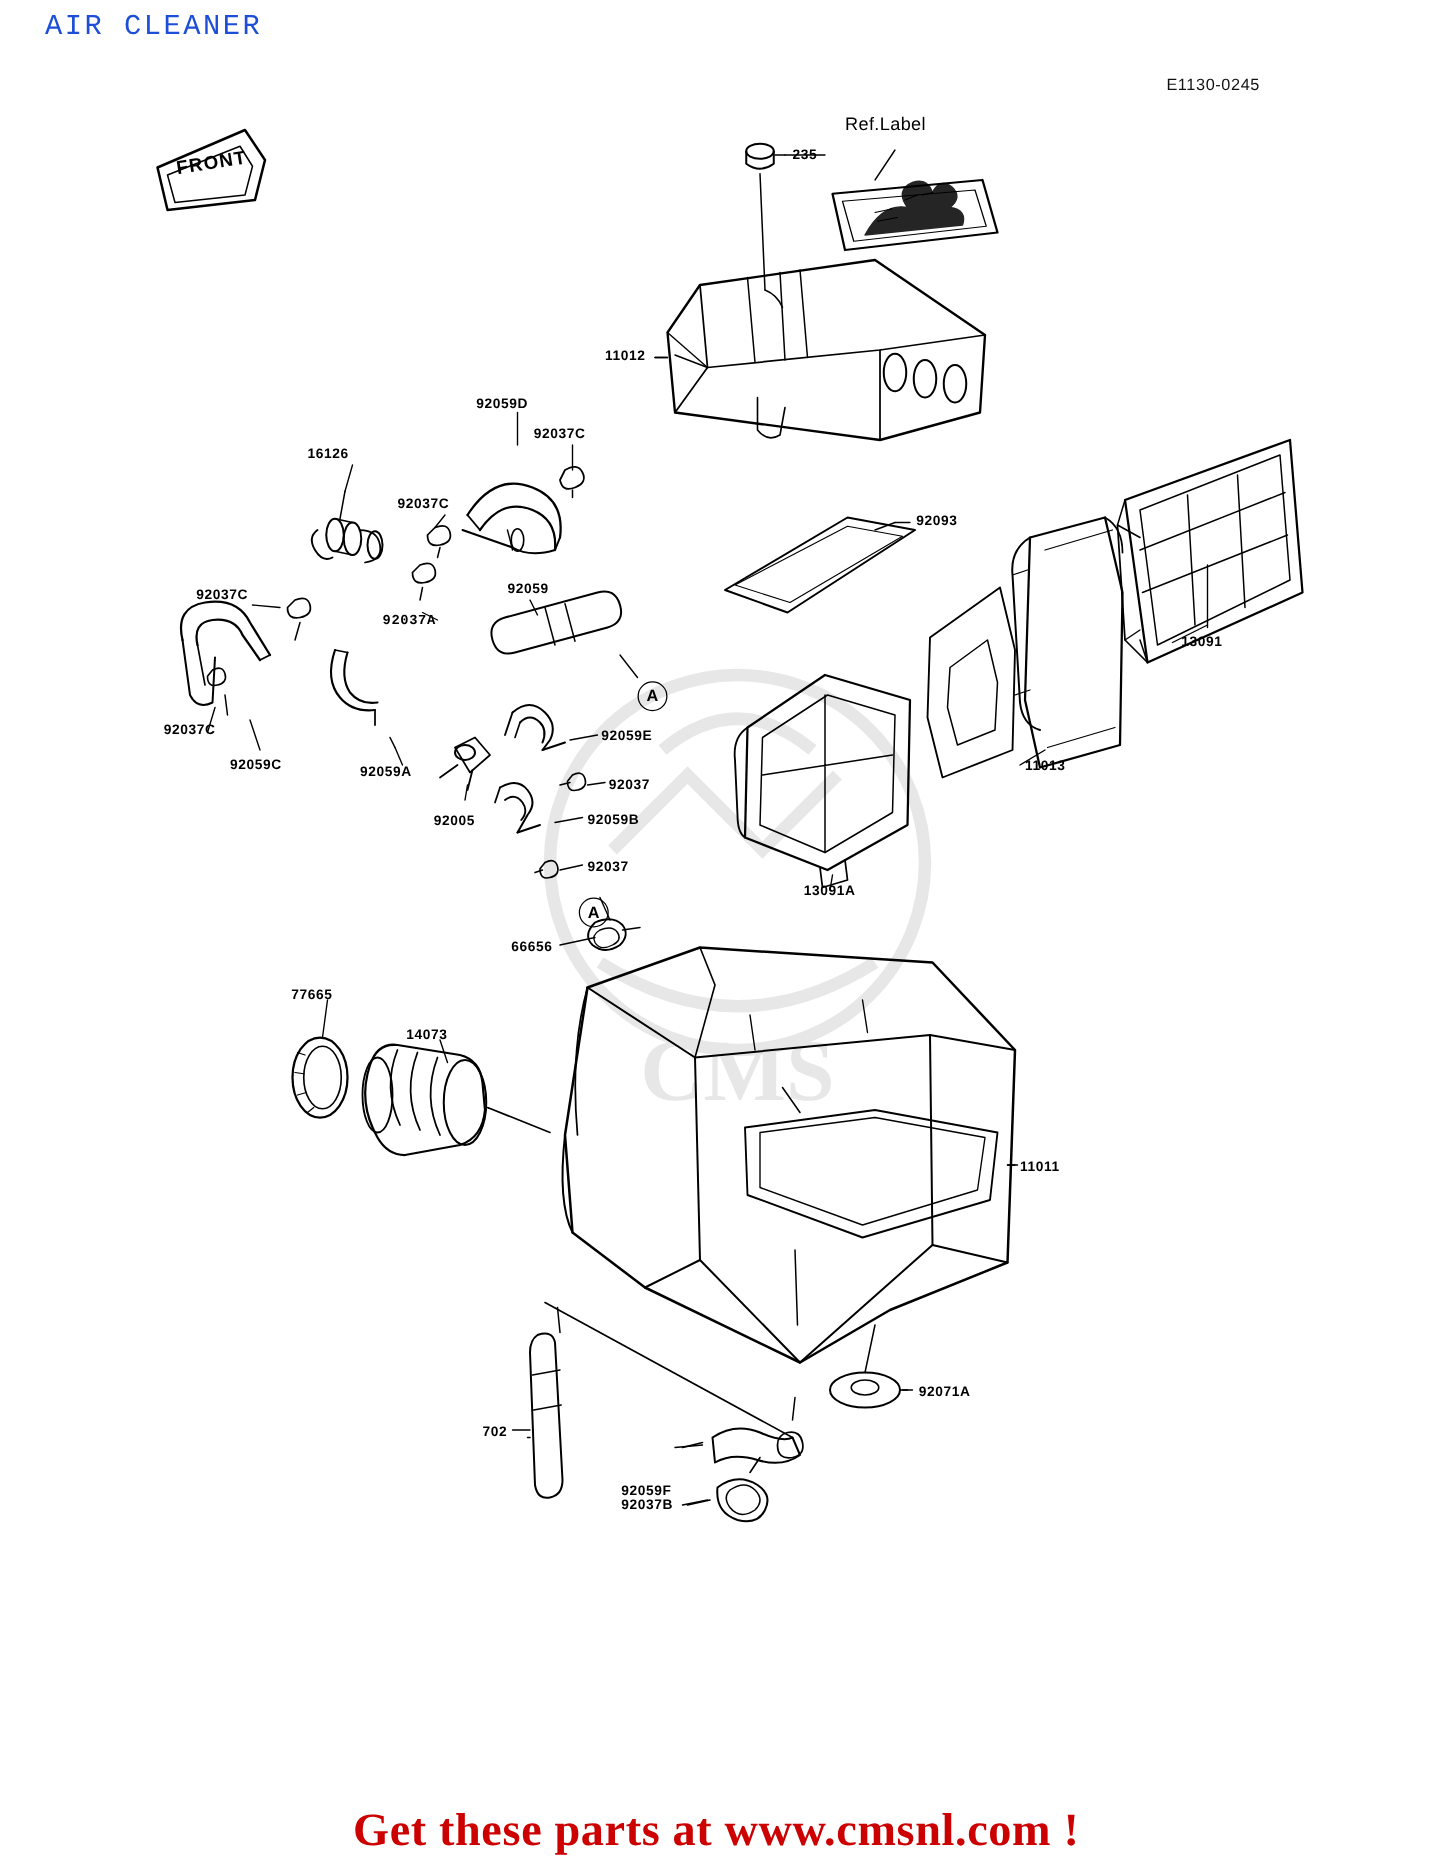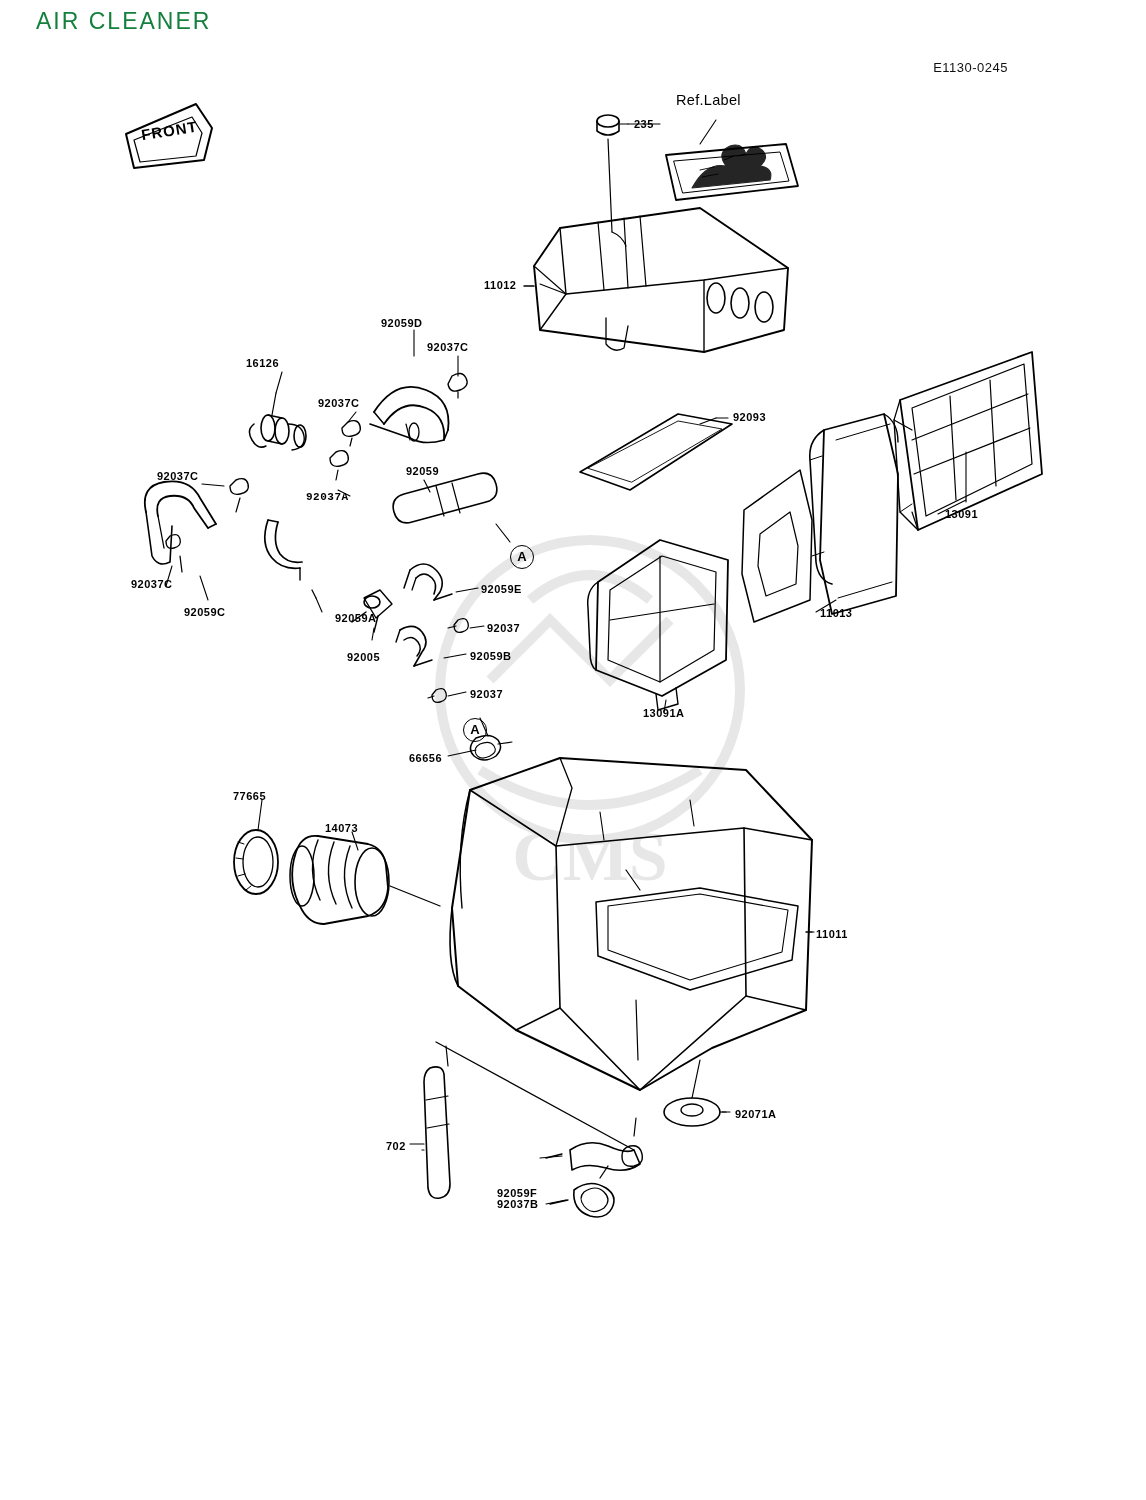--- a/index.html
+++ b/index.html
@@ -20,22 +20,22 @@
     width: 1146px;
     height: 1500px;
   }
   
   .page-title {
     position: absolute;
     left: 36px;
     top: 8px;
     font-size: 23px;
     letter-spacing: 2px;
-    color: #15803d;
-    font-family: Liberation Sans, sans-serif;
+    color: #1d4ed8;
+    font-family: Liberation Mono, monospace;
   }
   .diagram-code {
     position: absolute;
     right: 138px;
     top: 60px;
     font-size: 13px;
     letter-spacing: 0.5px;
     font-family: "Liberation Sans", sans-serif;
     color: #111;
   }
@@ -456,29 +456,30 @@
       <div class="lbl" style="left: 318px; top: 397px;">92037C</div>
       <div class="lbl" style="left: 733px; top: 411px;">92093</div>
       <div class="lbl" style="left: 157px; top: 470px;">92037C</div>
       <div class="lbl" style="left: 406px; top: 465px;">92059</div>
       <div class="lbl" style="left: 306px; top: 491px; font-family: Liberation Mono, monospace;">92037A</div>
       <div class="lbl" style="left: 945px; top: 508px;">13091</div>
       <div class="lbl" style="left: 820px; top: 607px;">11013</div>
       <div class="lbl" style="left: 131px; top: 578px;">92037C</div>
       <div class="lbl" style="left: 481px; top: 583px;">92059E</div>
       <div class="lbl" style="left: 184px; top: 606px;">92059C</div>
-      <div class="lbl" style="left: 288px; top: 612px; margin-left: 47px;">92059A</div>
+      <div class="lbl" style="left: 288px; top: 612px;">92059A</div>
       <div class="lbl" style="left: 487px; top: 622px;">92037</div>
       <div class="lbl" style="left: 347px; top: 651px;">92005</div>
       <div class="lbl" style="left: 470px; top: 650px;">92059B</div>
       <div class="lbl" style="left: 470px; top: 688px;">92037</div>
       <div class="lbl" style="left: 643px; top: 707px;">13091A</div>
       <div class="lbl" style="left: 409px; top: 752px;">66656</div>
       <div class="lbl" style="left: 233px; top: 790px;">77665</div>
       <div class="lbl" style="left: 325px; top: 822px;">14073</div>
       <div class="lbl" style="left: 816px; top: 928px;">11011</div>
       <div class="lbl" style="left: 735px; top: 1108px;">92071A</div>
       <div class="lbl" style="left: 386px; top: 1140px;">702</div>
       <div class="lbl" style="left: 497px; top: 1155px; margin-top: 32px;">92059F</div>
       <div class="lbl" style="left: 497px; top: 1198px;">92037B</div>
     </div>
 
+  <div class="footer">Get these parts at www.cmsnl.com !</div>
 </div>
 
 </body></html>

